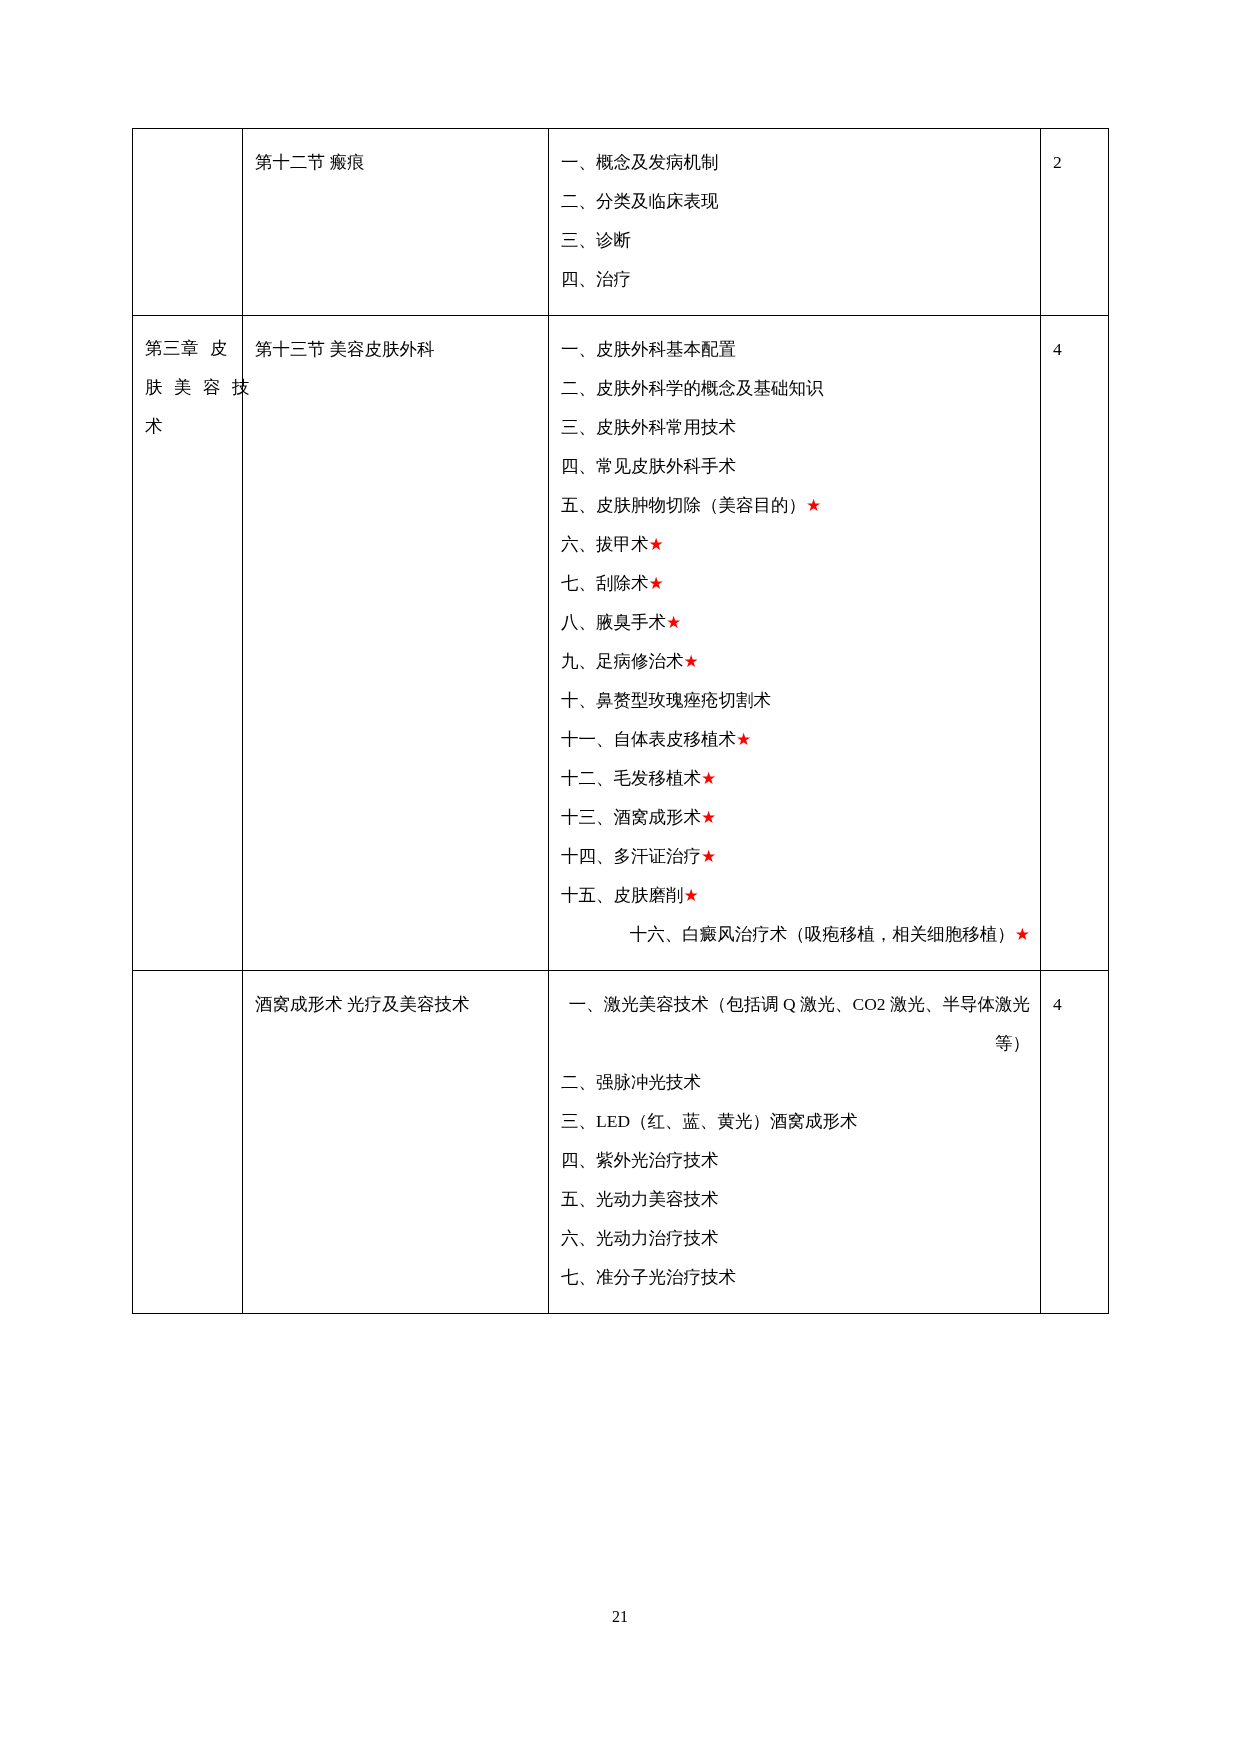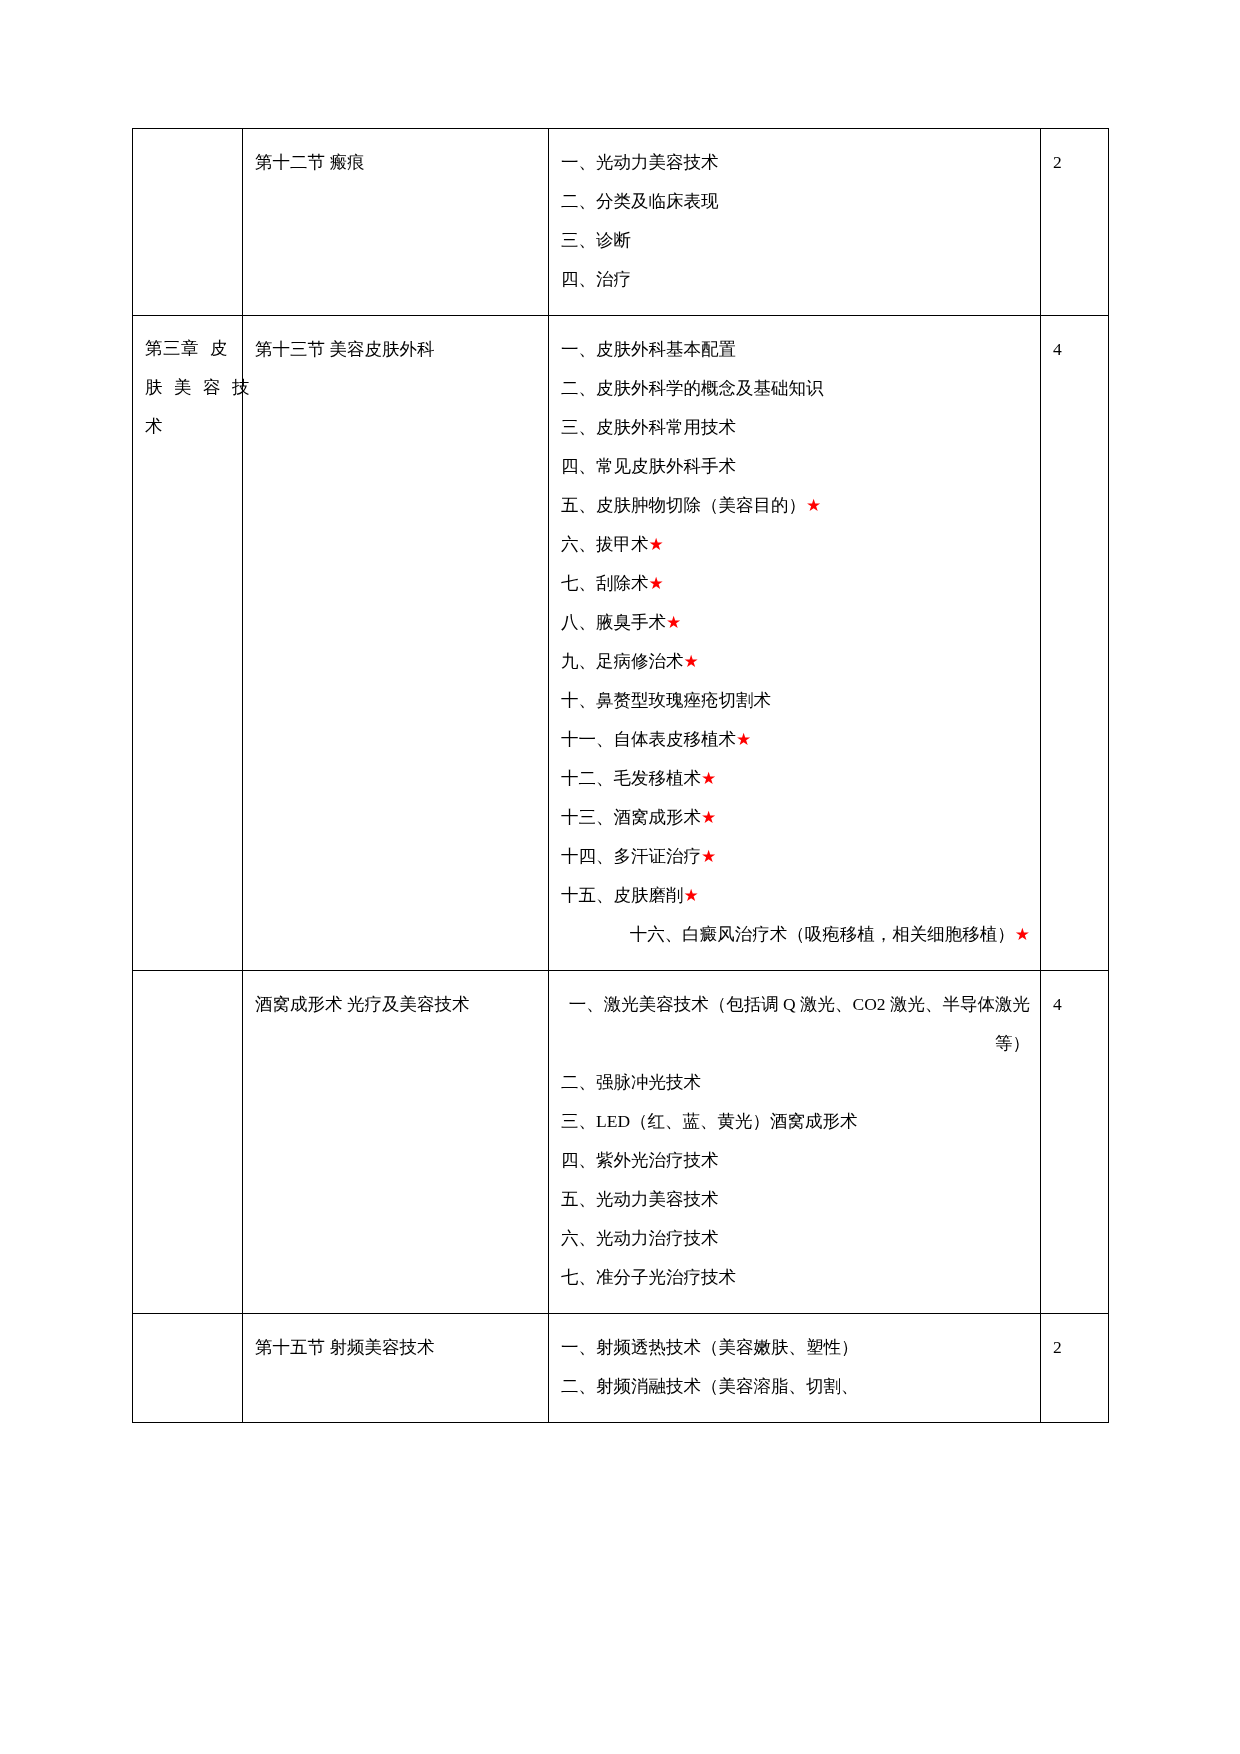--- a/index.html
+++ b/index.html
@@ -95,21 +95,21 @@
       <col class="c-hours">
     </colgroup>
     <tbody>
 
       <tr>
         <td class="chapter-cell"></td>
         <td class="section-cell">
           <div>第十二节 瘢痕</div>
         </td>
         <td class="content-cell">
-          <div class="item">一、光动力美容技术</div>
+          <div class="item">一、概念及发病机制</div>
           <div class="item">二、分类及临床表现</div>
           <div class="item">三、诊断</div>
           <div class="item">四、治疗</div>
         </td>
         <td class="hours-cell">2</td>
       </tr>
 
       <tr>
         <td class="chapter-cell">
           <div class="line spread">
@@ -154,28 +154,18 @@
           <div class="item">二、强脉冲光技术</div>
           <div class="item">三、LED（红、蓝、黄光）酒窝成形术</div>
           <div class="item">四、紫外光治疗技术</div>
           <div class="item">五、光动力美容技术</div>
           <div class="item">六、光动力治疗技术</div>
           <div class="item">七、准分子光治疗技术</div>
         </td>
         <td class="hours-cell">4</td>
       </tr>
 
-      <tr>
-        <td class="chapter-cell"></td>
-        <td class="section-cell">
-          <div>第十五节 射频美容技术</div>
-        </td>
-        <td class="content-cell">
-          <div class="item">一、射频透热技术（美容嫩肤、塑性）</div>
-          <div class="item">二、射频消融技术（美容溶脂、切割、</div>
-        </td>
-        <td class="hours-cell">2</td>
-      </tr>
 
     </tbody>
   </table>
 
+  <div class="pagenum">21</div>
 </div>
 
 </body></html>

